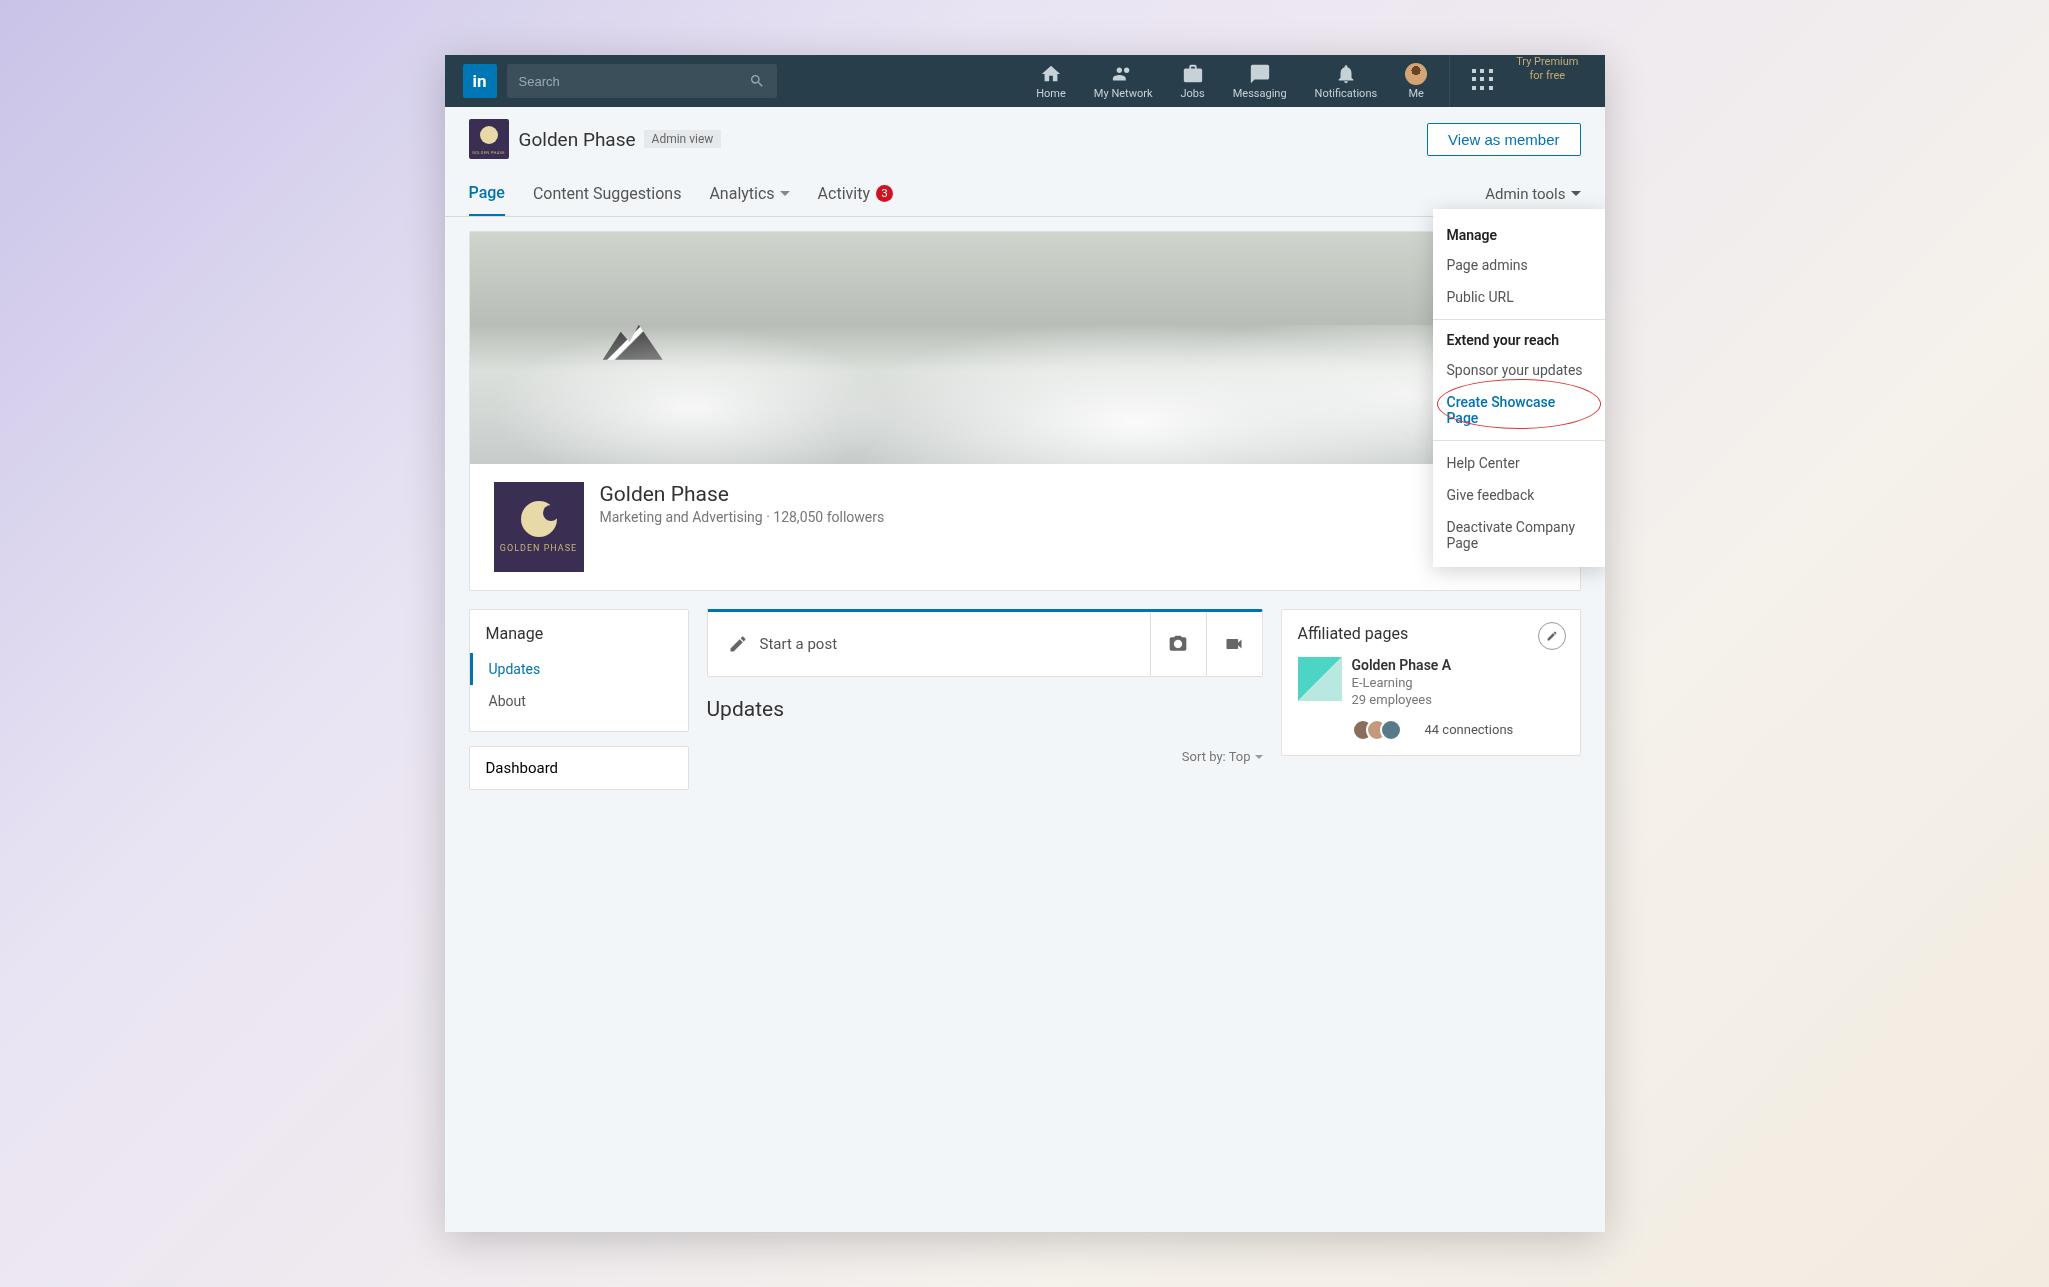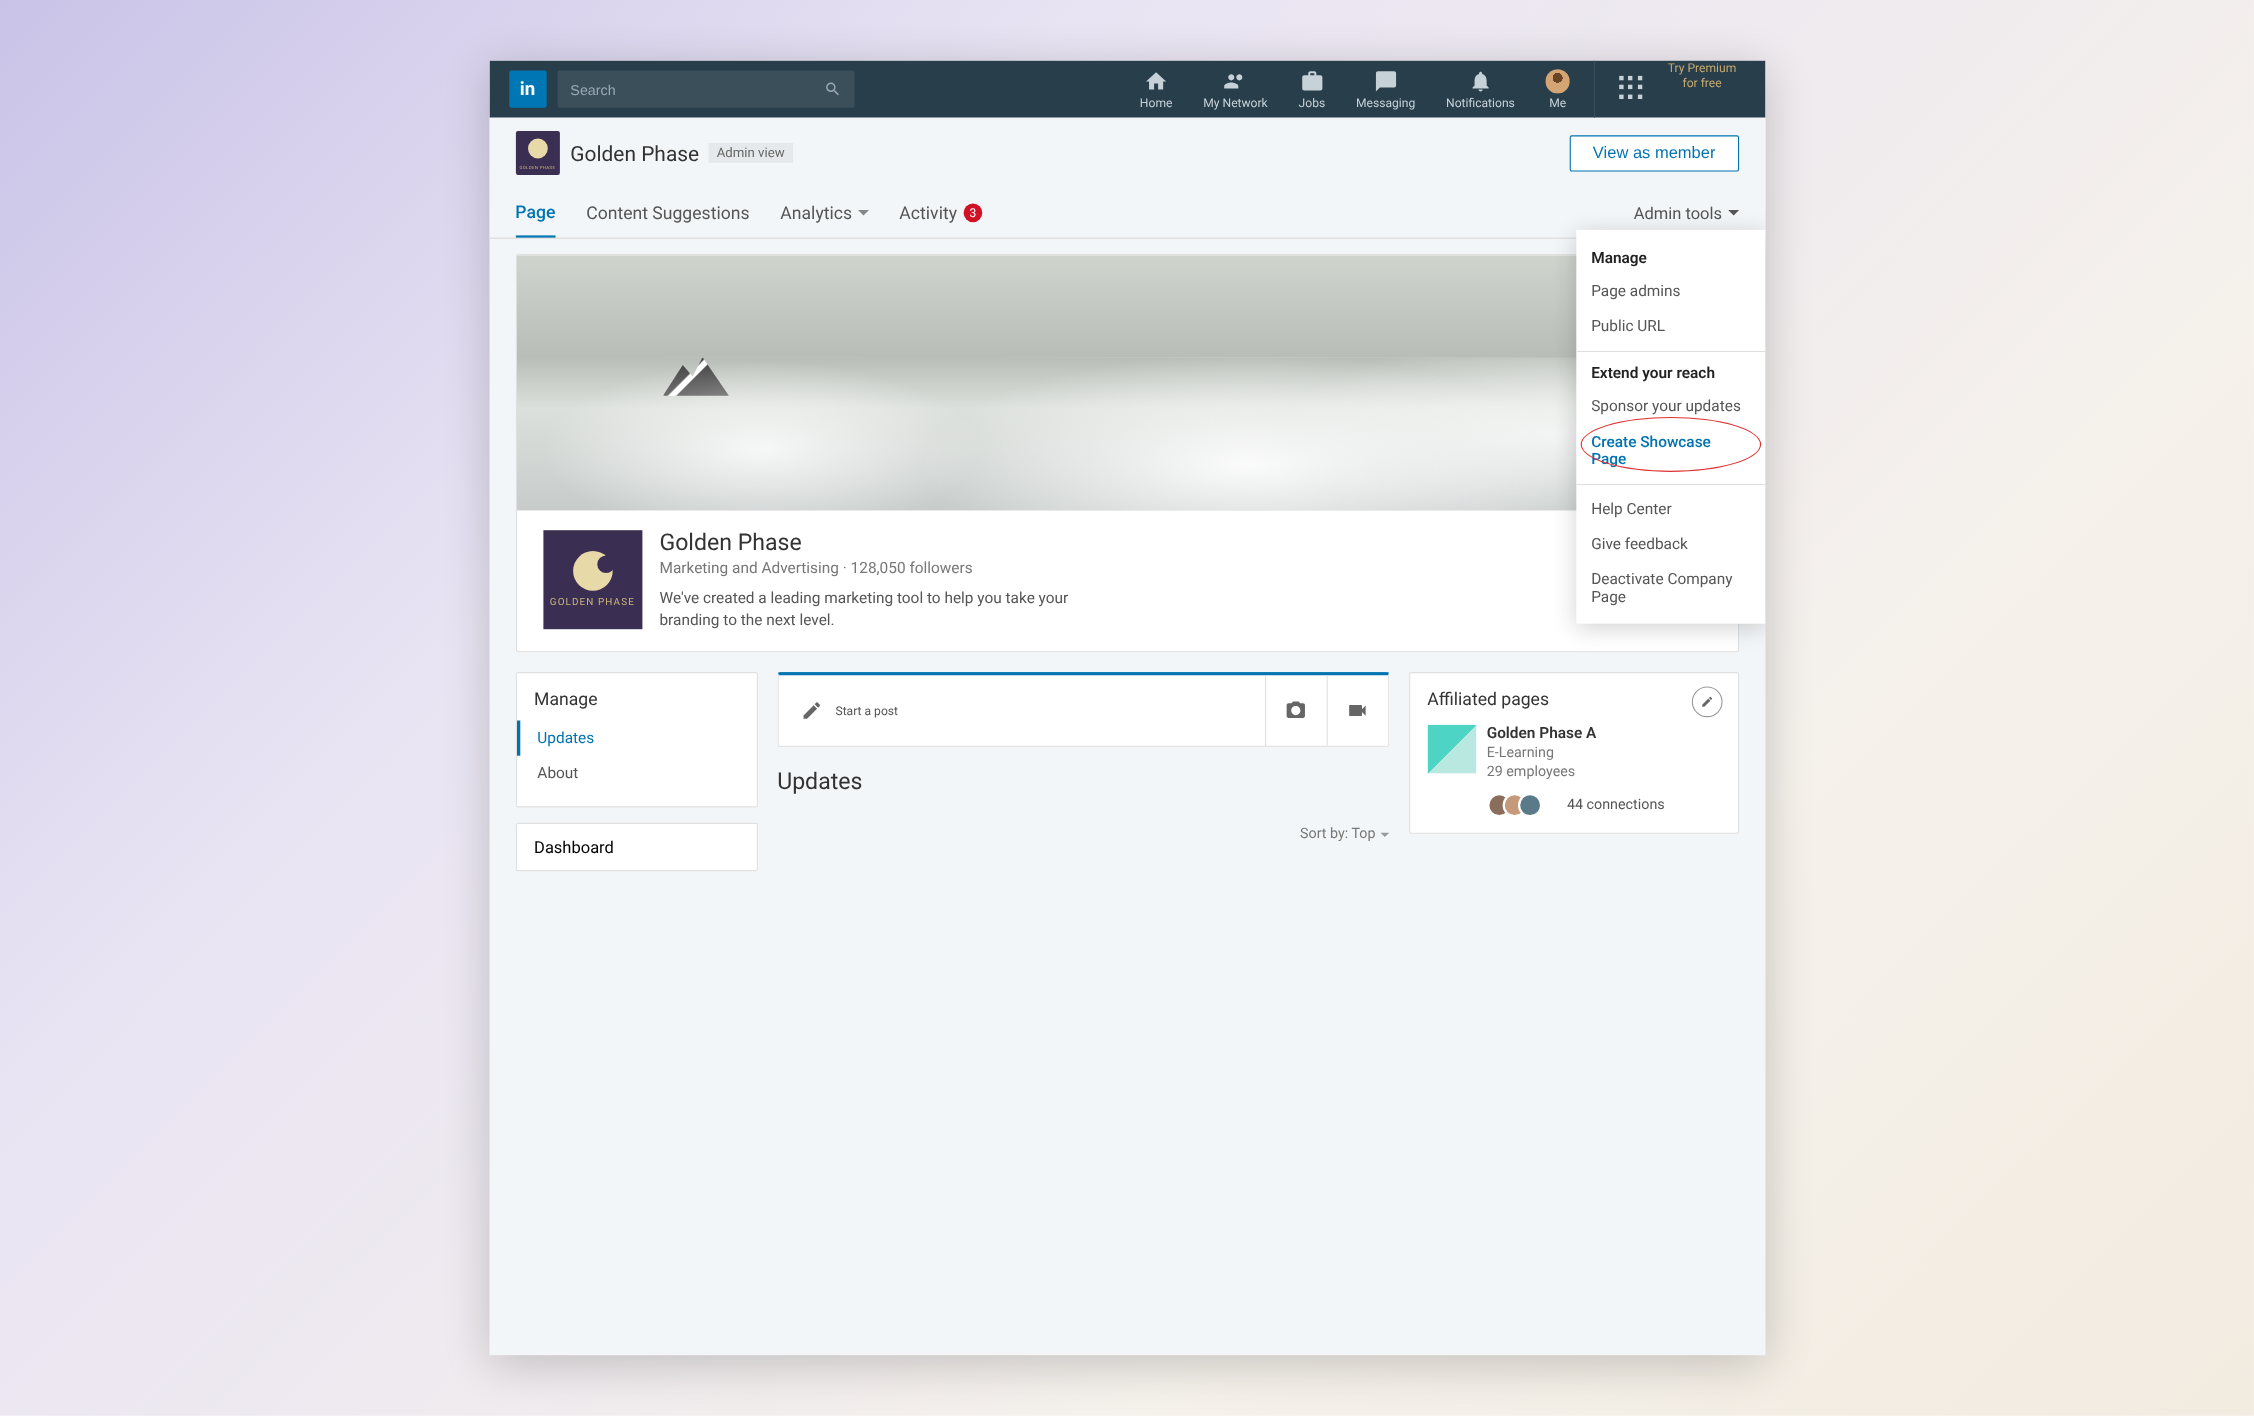--- a/index.html
+++ b/index.html
@@ -60,21 +60,21 @@
 .col-left{width:220px;}
 .col-mid{flex:1;}
 .col-right{width:300px;}
 .card{background:#fff;border:1px solid #e0e0e0;border-radius:2px;}
 .managecard{padding:14px 0;}
 .managecard h3{font-size:16px;font-weight:400;color:#333;padding:0 16px 10px;}
 .mitem{padding:8px 16px;font-size:14px;color:#555;cursor:pointer;border-left:3px solid transparent;}
 .mitem.active{color:#0073b0;border-left-color:#0073b0;}
 .dashcard{margin-top:14px;padding:12px 16px;font-size:15px;color:#000000;}
 .postcard{border-top:3px solid #0073b0;display:flex;align-items:center;}
-.postmain{flex:1;padding:20px;display:flex;align-items:center;gap:12px;font-size:11px;color:#555;}
+.postmain{flex:1;padding:20px;display:flex;align-items:center;gap:12px;font-size:15px;color:#555;}
 .posticon{width:56px;border-left:1px solid #e0e0e0;height:64px;display:flex;align-items:center;justify-content:center;color:#666;cursor:pointer;}
 .updates-h{font-size:21px;color:#333;font-weight:400;margin:20px 0 6px;}
 .sortby{font-size:13px;color:#777;text-align:left;display:flex;align-items:center;justify-content:flex-end;margin-top:28px;}
 .sortby .caret{margin-left:4px;width:0;height:0;border-left:4px solid transparent;border-right:4px solid transparent;border-top:4px solid #999;}
 .affcard{padding:14px 16px;position:relative;}
 .affcard h3{font-size:16px;font-weight:400;color:#333;margin-bottom:14px;}
 .editround{position:absolute;right:14px;top:12px;width:28px;height:28px;border:1px solid #999;border-radius:50%;display:flex;align-items:center;justify-content:center;color:#666;cursor:pointer;font-size:13px;}
 .affitem{display:flex;gap:10px;}
 .afflogo{width:44px;height:44px;background:linear-gradient(135deg,#4dd4c4 50%,#b8e8df 50%);}
 .affinfo h4{font-size:14px;color:#333;font-weight:600;margin-bottom:2px;}
@@ -193,21 +193,20 @@
           <div class="clouds"></div>
         </div>
       <div class="herobody">
         <div class="herologo">
             <div class="moon"></div>
             <div class="txt">GOLDEN PHASE</div>
           </div>
         <div class="heroinfo">
           <h2>Golden Phase</h2>
           <div class="meta">Marketing and Advertising · 128,050 followers</div>
-          <div class="desc">We've created a leading marketing tool to help you take your branding to the next level.</div>
         </div>
       </div>
     </div>
 
     <div class="columns">
       <div class="col-left">
         <div class="card managecard">
           <h3>Manage</h3>
           <div class="mitem active">Updates</div>
           <div class="mitem">About</div>

